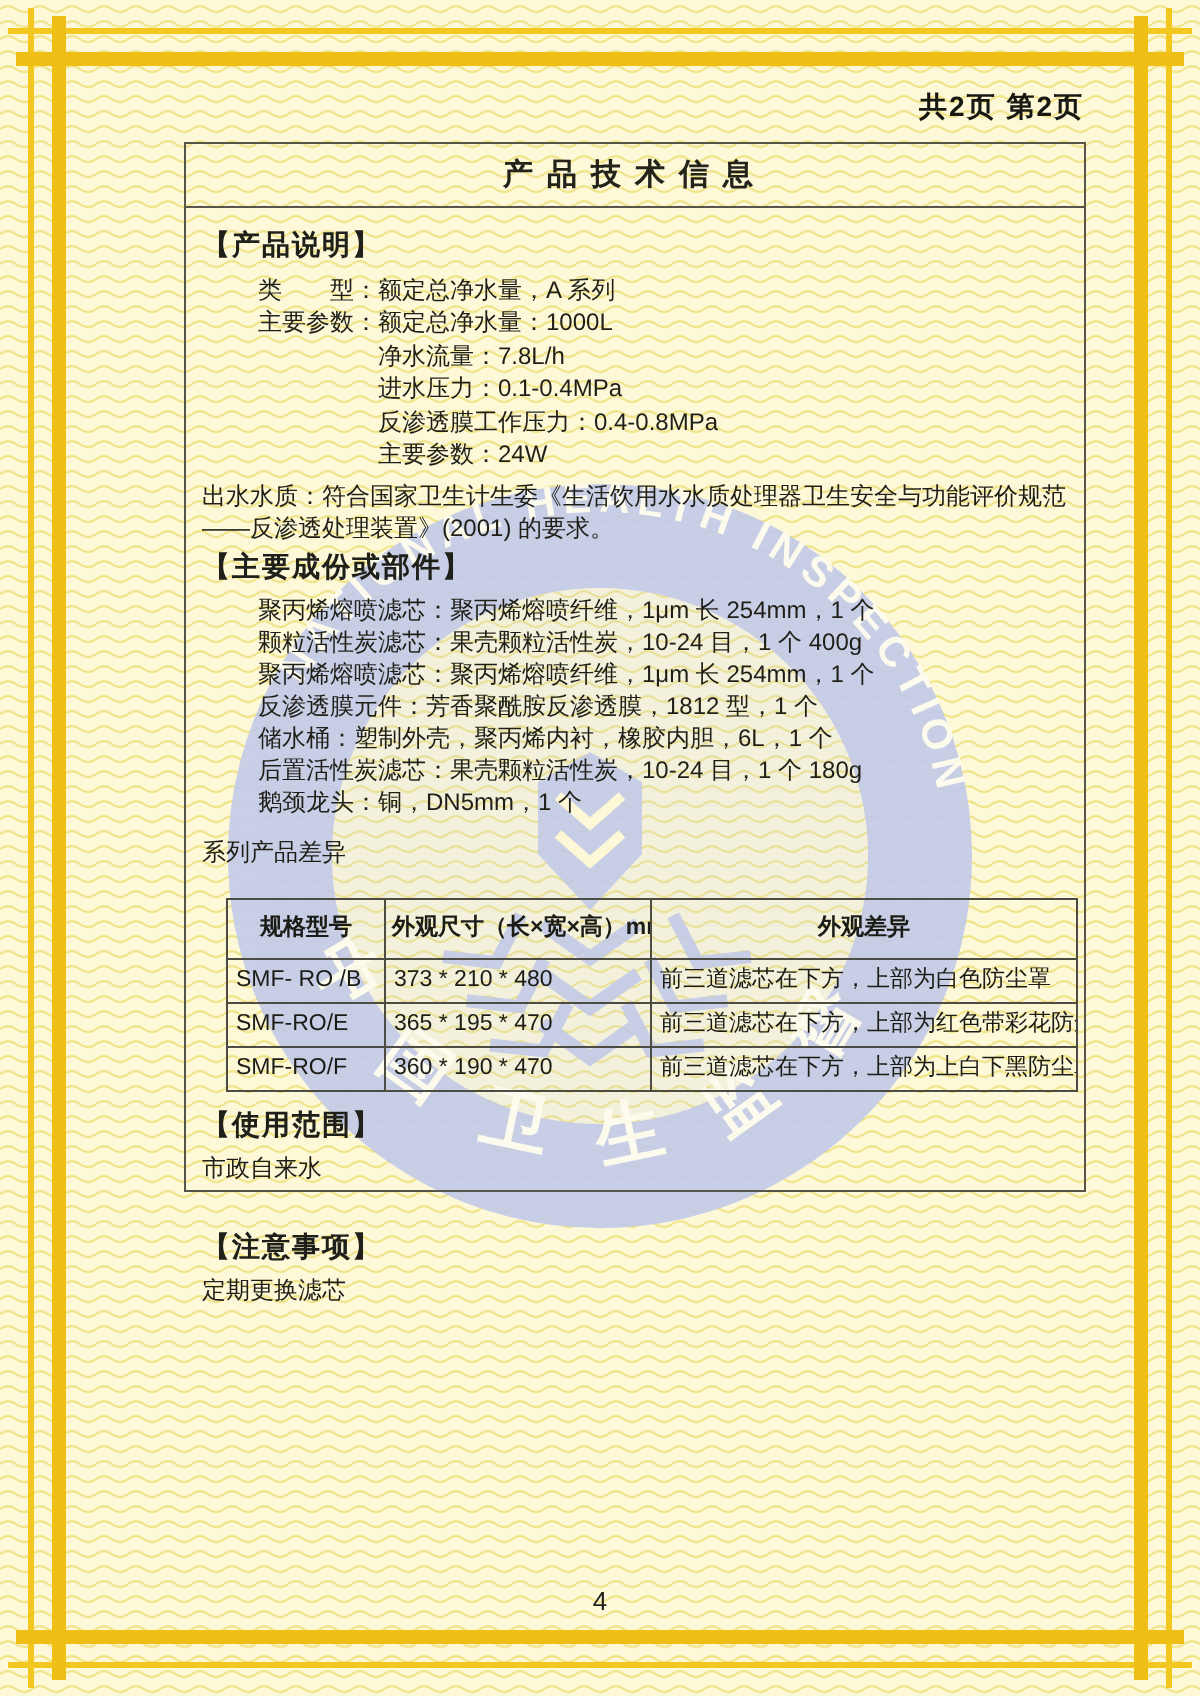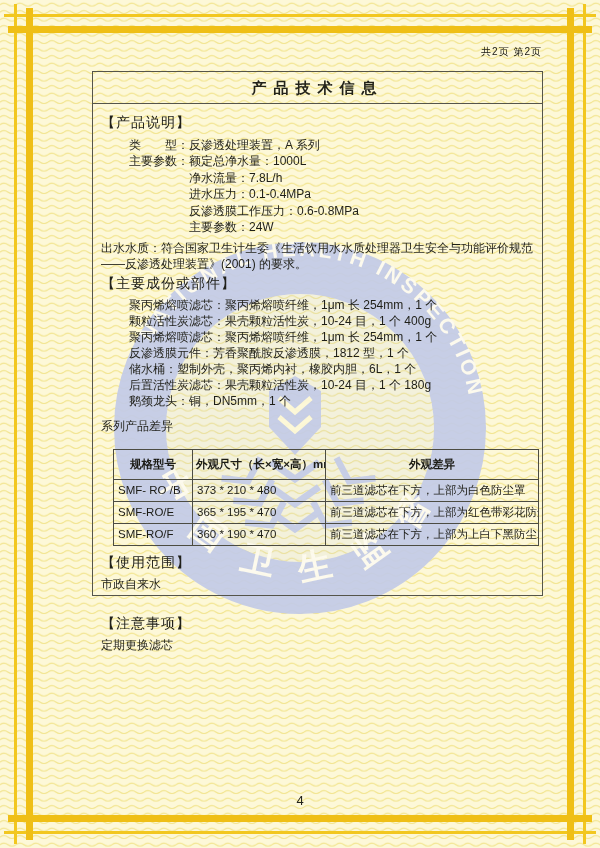--- a/index.html
+++ b/index.html
@@ -5,34 +5,34 @@
   html,body{margin:0;padding:0;background:#e8e8e8;}
   .page{
     position:relative;width:600px;height:848px;overflow:hidden;
     background:#fdf8d8;color:#1f1f18;
     font-family:"Liberation Sans","DejaVu Sans",sans-serif;
   }
   .layer{position:absolute;left:0;top:0;width:600px;height:848px;pointer-events:none;}
   
   .pagination{
     position:absolute;top:45px;right:58px;
-    font-size:10px;font-weight:normal;letter-spacing:1px;color:#181812;
+    font-size:14px;font-weight:bold;letter-spacing:1px;color:#181812;
   }
   
   .docbox{
     position:absolute;left:92px;top:71px;width:451px;height:525px;
     border:1.5px solid #55554a;box-sizing:border-box;
   }
   .doc-title{
     height:31px;line-height:31px;text-align:center;
     border-bottom:1.5px solid #55554a;
     font-size:15px;font-weight:bold;letter-spacing:7px;color:#23231a;
   }
   .doc-body{padding:8px 6px 0 8px;font-size:12px;line-height:16.5px;}
-  .sec-h{font-size:14px;font-weight:normal;letter-spacing:1px;margin:2px 0 6px 0;color:#20201a;}
+  .sec-h{font-size:14px;font-weight:bold;letter-spacing:1px;margin:2px 0 6px 0;color:#20201a;}
   .indent1{margin-left:28px;}
   .indent2{margin-left:60px;}
   .para{margin-top:4px;}
   .components-list div{line-height:16px;}
   .series-label{margin-top:10px;font-family:Liberation Mono, monospace;}
   table.spec{
     border-collapse:collapse;margin:13px 0 0 12px;
     font-size:11.5px;table-layout:fixed;width:425px;color:#1c1c16;
   }
   table.spec th,table.spec td{border:1.2px solid #4c4c42;overflow:hidden;white-space:nowrap;margin-top:36px;}
@@ -116,25 +116,25 @@
   </svg>
 
   <div class="pagination">共2页 第2页</div>
 
   <div class="docbox">
     <div class="doc-title">产品技术信息</div>
     <div class="doc-body">
 
       <div class="sec-h">【产品说明】</div>
       <div class="indent1">
-        <div>类　　型：反渗透处理装置，A 系列</div>
+        <div>类　　型：额定总净水量，A 系列</div>
         <div><span>主要参数：</span><span>额定总净水量：1000L</span></div>
         <div class="indent2">净水流量：7.8L/h</div>
         <div class="indent2">进水压力：0.1-0.4MPa</div>
-        <div class="indent2">反渗透膜工作压力：0.6-0.8MPa</div>
+        <div class="indent2">反渗透膜工作压力：0.4-0.8MPa</div>
         <div class="indent2">主要参数：24W</div>
       </div>
       <div class="para">出水水质：符合国家卫生计生委《生活饮用水水质处理器卫生安全与功能评价规范——反渗透处理装置》(2001) 的要求。</div>
 
       <div class="sec-h">【主要成份或部件】</div>
       <div class="indent1 components-list">
         <div>聚丙烯熔喷滤芯：聚丙烯熔喷纤维，1μm 长 254mm，1 个</div>
         <div>颗粒活性炭滤芯：果壳颗粒活性炭，10-24 目，1 个 400g</div>
         <div>聚丙烯熔喷滤芯：聚丙烯熔喷纤维，1μm 长 254mm，1 个</div>
         <div>反渗透膜元件：芳香聚酰胺反渗透膜，1812 型，1 个</div>

